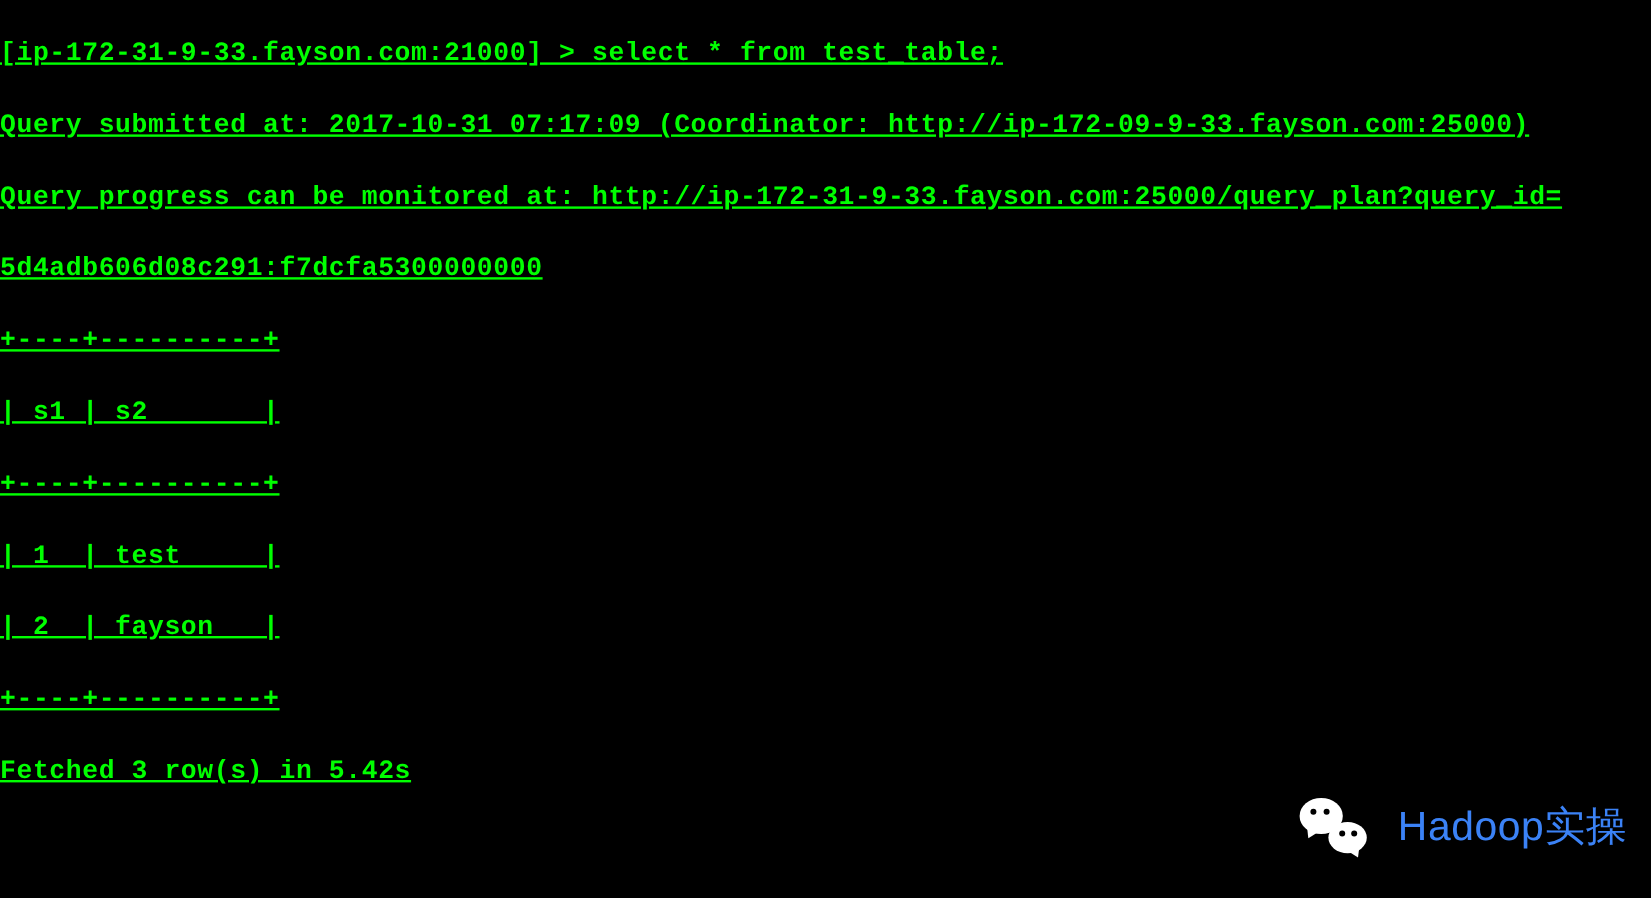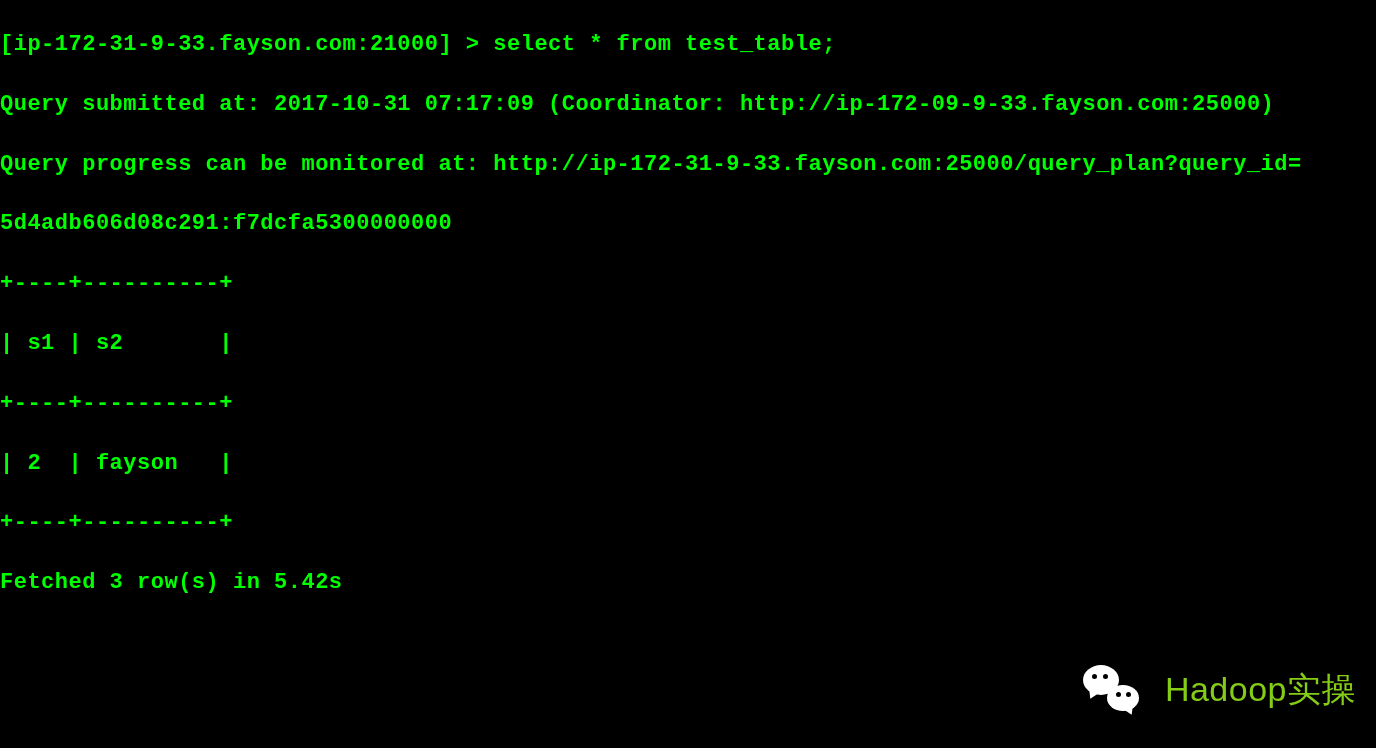--- a/index.html
+++ b/index.html
@@ -20,29 +20,30 @@
       overflow: hidden;
       position: relative;
       letter-spacing: 0.5px;
     }
     .terminal {
       white-space: pre;
       padding: 0;
     }
     .line {
       display: block;
+      text-decoration: underline;
     }
     .watermark {
       position: absolute;
       bottom: 35px;
       right: 20px;
       display: flex;
       align-items: center;
       gap: 26px;
-      color: #84cc16;
+      color: #3b82f6;
       font-size: 34px;
       font-weight: normal;
       font-family: 'Microsoft YaHei', 'PingFang SC', sans-serif;
     }
     .wechat-icon {
       position: relative;
       width: 56px;
       height: 48px;
     }
     .bubble-big {
@@ -103,20 +104,21 @@
 <body>
 
 <div class="terminal">
 <span class="line">[ip-172-31-9-33.fayson.com:21000] &gt; select * from test_table;</span>
 <span class="line">Query submitted at: 2017-10-31 07:17:09 (Coordinator: http://ip-172-09-9-33.fayson.com:25000)</span>
 <span class="line">Query progress can be monitored at: http://ip-172-31-9-33.fayson.com:25000/query_plan?query_id=</span>
 <span class="line">5d4adb606d08c291:f7dcfa5300000000</span>
 <span class="line">+----+----------+</span>
 <span class="line">| s1 | s2       |</span>
 <span class="line">+----+----------+</span>
+<span class="line">| 1  | test     |</span>
 <span class="line">| 2  | fayson   |</span>
 <span class="line">+----+----------+</span>
 <span class="line">Fetched 3 row(s) in 5.42s</span>
 
 
 
 
 
 
 

